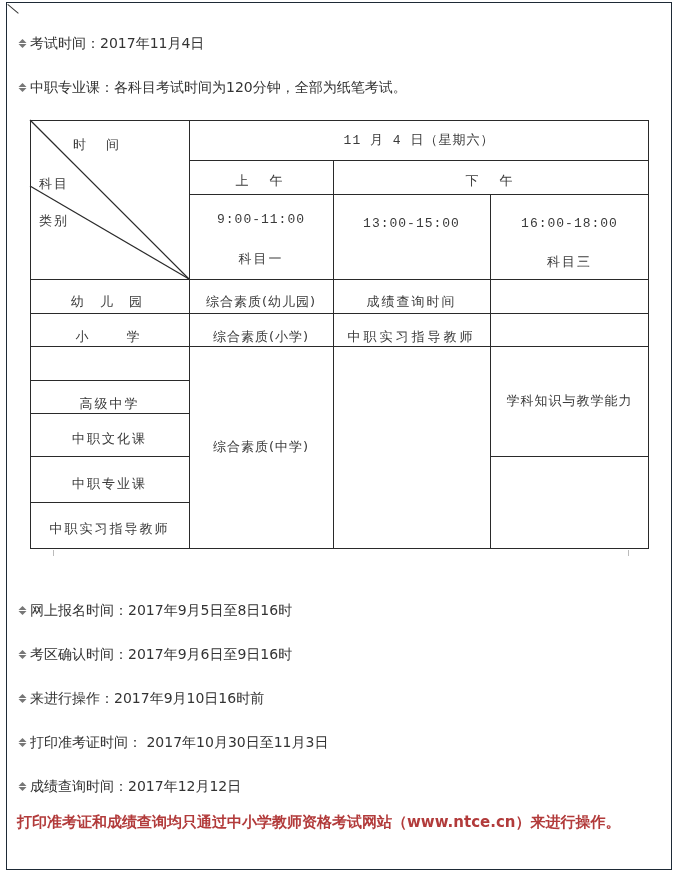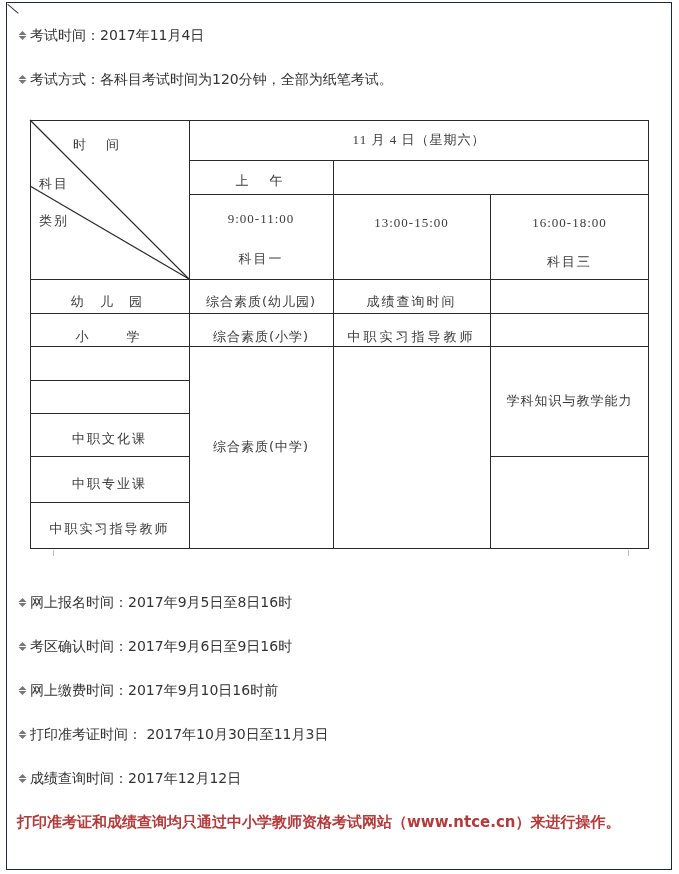--- a/index.html
+++ b/index.html
@@ -11,41 +11,41 @@
   .frame {
     position: absolute; left: 6px; top: 2px; width: 666px; height: 868px;
     border: 1.5px solid #1e2a36; box-sizing: border-box;
   }
   .corner-mark {
     position: absolute; left: 8px; top: 4px; width: 14px; height: 1px;
     background: #333; transform: rotate(40deg); transform-origin: 0 0;
   }
   .line {
     position: absolute; left: 17px; font-size: 14px; line-height: 20px;
-    white-space: nowrap; color: #333333;
+    white-space: nowrap; color: #333333; margin-top: 8px;
   }
   .bullet {
     display: inline-block; width: 11px; height: 11px; margin-right: 2px;
     position: relative; top: 1px;
   }
   .bullet svg { display: block; }
   .red-note {
     position: absolute; left: 17px; top: 812px; font-size: 15px; font-weight: bold;
     color: #b23b3b; white-space: nowrap; line-height: 20px;
   }
 
   
   .tbl { position: absolute; left: 0; top: 0; width: 679px; height: 874px; pointer-events: none; }
   .tbl * { pointer-events: auto; }
   .hl, .vl { position: absolute; background: #2a2a2a; }
   .hl { height: 1.3px; }
   .vl { width: 1.3px; }
   .cell {
     position: absolute; display: flex; align-items: center; justify-content: center;
-    font-family: Liberation Serif, serif; font-size: 13px; color: #3a3a3a;
+    font-family: Liberation Mono, monospace; font-size: 13px; color: #3a3a3a;
     letter-spacing: 1px; white-space: nowrap;
   }
   .cell.sans { font-family: "DejaVu Sans", "Liberation Sans", sans-serif; font-size: 13px; letter-spacing: 2px; }
   .diag { position: absolute; left: 0; top: 0; }
   .ticks { position: absolute; background: #bbb; width: 1px; height: 6px; }
 </style>
 </head>
 <body>
 
 <div class="frame"></div>
@@ -54,21 +54,21 @@
 <div class="line" style="top:25px">
   <span class="bullet"><svg width="11" height="11" viewBox="0 0 11 11">
         <path d="M5.5 1 L10 5.5 L5.5 10 L1 5.5 Z" fill="#777"></path>
         <line x1="1" y1="5.5" x2="10" y2="5.5" stroke="#fff" stroke-width="1"></line>
       </svg></span><span>考试时间：</span><span>2017年11月4日</span>
 </div>
 <div class="line" style="top:69px">
   <span class="bullet"><svg width="11" height="11" viewBox="0 0 11 11">
         <path d="M5.5 1 L10 5.5 L5.5 10 L1 5.5 Z" fill="#777"></path>
         <line x1="1" y1="5.5" x2="10" y2="5.5" stroke="#fff" stroke-width="1"></line>
-      </svg></span><span>考试方式：</span><span>各科目考试时间为120分钟，全部为纸笔考试。</span>
+      </svg></span><span>中职专业课：</span><span>各科目考试时间为120分钟，全部为纸笔考试。</span>
 </div>
 
 <div class="tbl">
 
   <div class="hl" style="left:30px;top:120px;width:619px"></div>
   <div class="hl" style="left:189px;top:160px;width:460px"></div>
   <div class="hl" style="left:189px;top:194px;width:460px"></div>
   <div class="hl" style="left:30px;top:279px;width:619px"></div>
   <div class="hl" style="left:30px;top:313px;width:619px"></div>
   <div class="hl" style="left:30px;top:346px;width:619px"></div>
@@ -92,29 +92,31 @@
     <line x1="30" y1="186" x2="189" y2="279" stroke="#2a2a2a" stroke-width="1.2"></line>
   </svg>
 
   <div class="cell sans" style="left:70px;top:136px;width:60px;height:18px;letter-spacing:8px">时 间</div>
   <div class="cell sans" style="left:36px;top:175px;width:36px;height:18px">科目</div>
   <div class="cell sans" style="left:36px;top:212px;width:36px;height:18px">类别</div>
 
   <div class="cell" style="left:189px;top:120px;width:460px;height:40px">11 月 4 日（星期六）</div>
 
   <div class="cell sans" style="left:189px;top:168px;width:144px;height:26px;letter-spacing:4px">上　午</div>
+  <div class="cell sans" style="left:333px;top:168px;width:316px;height:26px;letter-spacing:4px">下　午</div>
 
   <div class="cell" style="left:189px;top:208px;width:144px;height:22px">9:00-11:00</div>
   <div class="cell sans" style="left:189px;top:248px;width:144px;height:22px">科目一</div>
   <div class="cell" style="left:333px;top:212px;width:157px;height:22px">13:00-15:00</div>
   <div class="cell" style="left:490px;top:212px;width:159px;height:22px">16:00-18:00</div>
   <div class="cell sans" style="left:490px;top:251px;width:159px;height:22px">科目三</div>
 
   <div class="cell sans" style="left:30px;top:291px;width:159px;height:22px;letter-spacing:6px">幼 儿 园</div>
   <div class="cell sans" style="left:30px;top:326px;width:159px;height:22px;letter-spacing:4px">小　　学</div>
+  <div class="cell sans" style="left:30px;top:393px;width:159px;height:22px">高级中学</div>
   <div class="cell sans" style="left:30px;top:428px;width:159px;height:22px">中职文化课</div>
   <div class="cell sans" style="left:30px;top:473px;width:159px;height:22px">中职专业课</div>
   <div class="cell sans" style="left:30px;top:518px;width:159px;height:22px">中职实习指导教师</div>
 
   <div class="cell sans" style="left:189px;top:291px;width:144px;height:22px;letter-spacing:1px">综合素质(幼儿园)</div>
   <div class="cell sans" style="left:333px;top:291px;width:157px;height:22px">成绩查询时间</div>
   <div class="cell sans" style="left:189px;top:326px;width:144px;height:22px;letter-spacing:1px">综合素质(小学)</div>
   <div class="cell sans" style="left:333px;top:326px;width:157px;height:22px;letter-spacing:3px">中职实习指导教师</div>
   <div class="cell sans" style="left:189px;top:346px;width:144px;height:202px;letter-spacing:1px">综合素质(中学)</div>
   <div class="cell sans" style="left:490px;top:346px;width:159px;height:110px;letter-spacing:1px">学科知识与教学能力</div>
@@ -129,21 +131,21 @@
 <div class="line" style="top:636px">
   <span class="bullet"><svg width="11" height="11" viewBox="0 0 11 11">
         <path d="M5.5 1 L10 5.5 L5.5 10 L1 5.5 Z" fill="#777"></path>
         <line x1="1" y1="5.5" x2="10" y2="5.5" stroke="#fff" stroke-width="1"></line>
       </svg></span><span>考区确认时间：</span><span>2017年9月6日至9日16时</span>
 </div>
 <div class="line" style="top:680px">
   <span class="bullet"><svg width="11" height="11" viewBox="0 0 11 11">
         <path d="M5.5 1 L10 5.5 L5.5 10 L1 5.5 Z" fill="#777"></path>
         <line x1="1" y1="5.5" x2="10" y2="5.5" stroke="#fff" stroke-width="1"></line>
-      </svg></span><span>网上缴费时间：</span><span>2017年9月10日16时前</span>
+      </svg></span><span>来进行操作：</span><span>2017年9月10日16时前</span>
 </div>
 <div class="line" style="top:724px">
   <span class="bullet"><svg width="11" height="11" viewBox="0 0 11 11">
         <path d="M5.5 1 L10 5.5 L5.5 10 L1 5.5 Z" fill="#777"></path>
         <line x1="1" y1="5.5" x2="10" y2="5.5" stroke="#fff" stroke-width="1"></line>
       </svg></span><span>打印准考证时间：</span><span> 2017年10月30日至11月3日</span>
 </div>
 <div class="line" style="top:768px">
   <span class="bullet"><svg width="11" height="11" viewBox="0 0 11 11">
         <path d="M5.5 1 L10 5.5 L5.5 10 L1 5.5 Z" fill="#777"></path>

